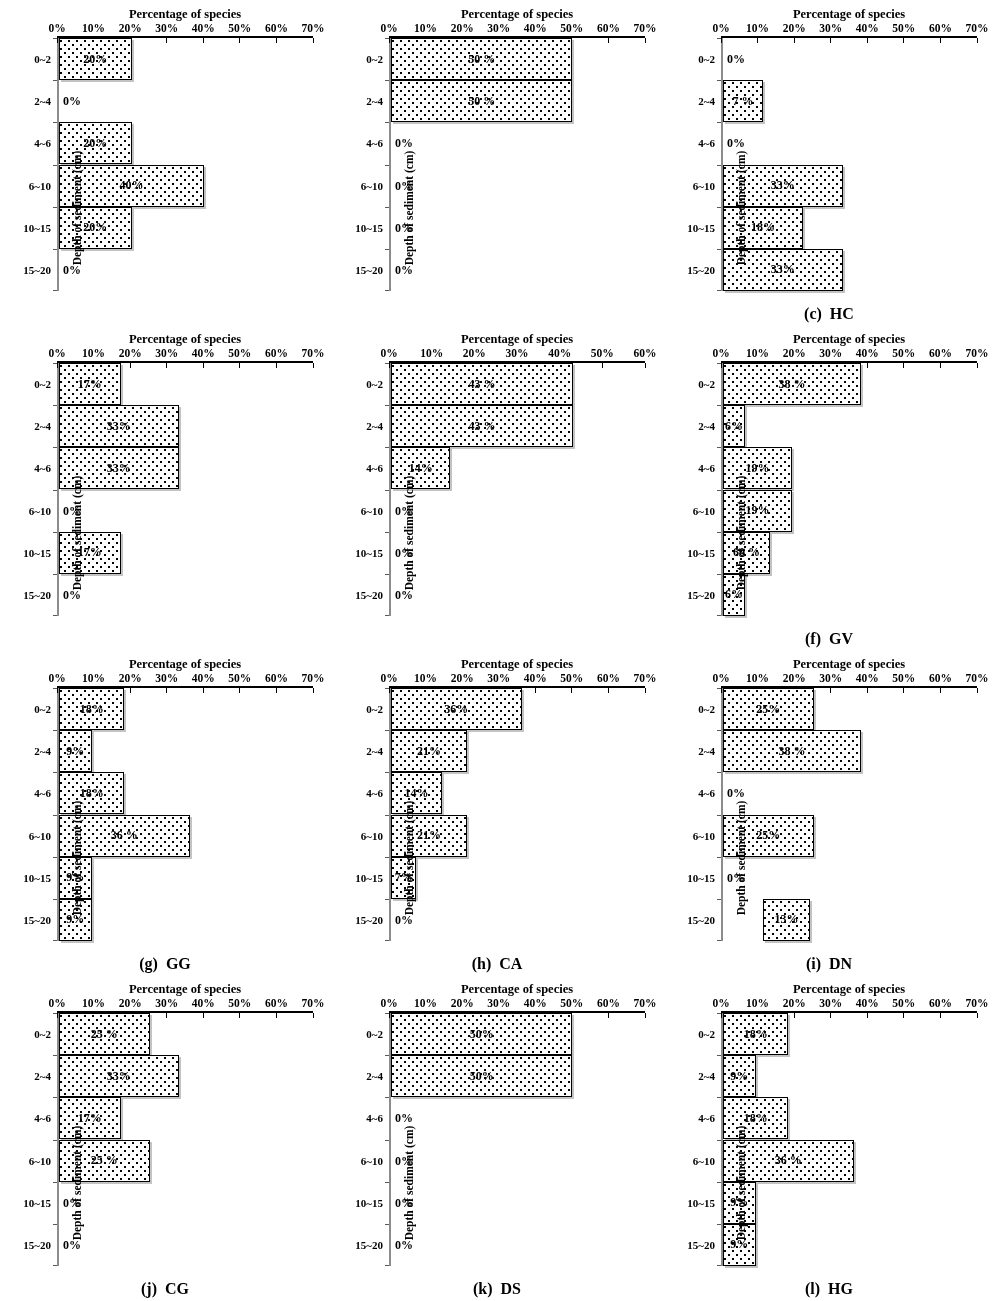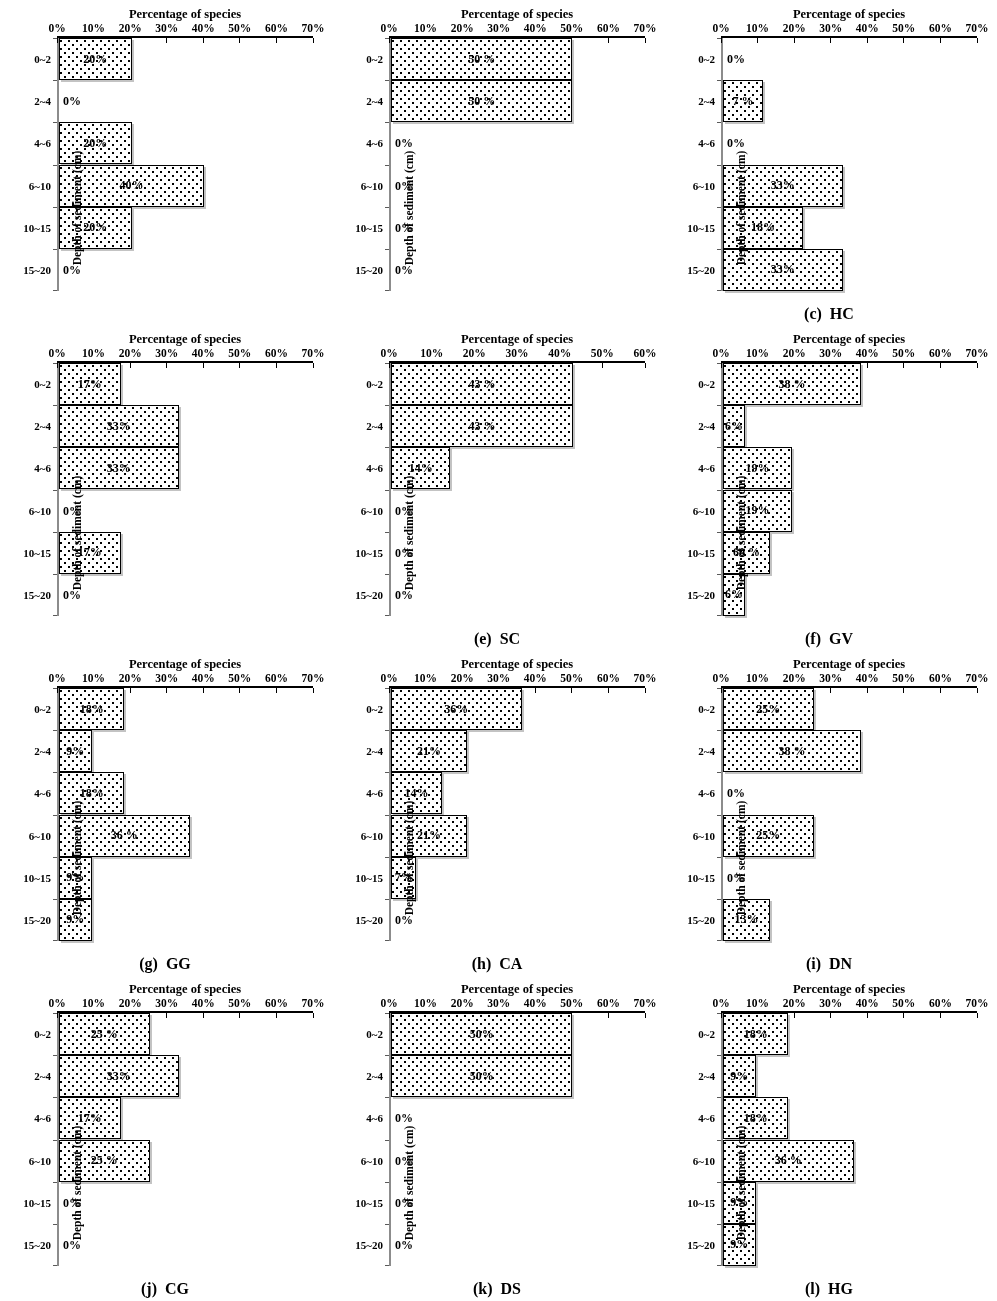--- a/index.html
+++ b/index.html
@@ -362,21 +362,20 @@
         <div class="row" style="top: 168.667px; height: 42.1667px;">
           <div class="catlabel">10~15</div>
           <span class="zero-label">0%</span>
         </div>
         <div class="row" style="top: 210.833px; height: 42.1667px;">
           <div class="catlabel">15~20</div>
           <span class="zero-label">0%</span>
         </div>
         <div class="ylabel">Depth of sediment (cm)</div>
       </div>
-      <div class="caption">(e)  SC</div>
     </div>
     <div class="panel">
       <div class="chart-title">Percentage of species</div>
       <div class="ticksrow">
         <span style="left: 0%;">0%</span>
         <span style="left: 14.2857%;">10%</span>
         <span style="left: 28.5714%;">20%</span>
         <span style="left: 42.8571%;">30%</span>
         <span style="left: 57.1429%;">40%</span>
         <span style="left: 71.4286%;">50%</span>
@@ -626,21 +625,21 @@
           <div class="bar" style="width: 35.7143%;">
             <span class="bar-label">25%</span>
           </div>
         </div>
         <div class="row" style="top: 168.667px; height: 42.1667px;">
           <div class="catlabel">10~15</div>
           <span class="zero-label">0%</span>
         </div>
         <div class="row" style="top: 210.833px; height: 42.1667px;">
           <div class="catlabel">15~20</div>
-          <div class="bar" style="width: 18.5714%;">
+          <div class="bar" style="width: 18.5714%; margin-left: 40px;">
             <span class="bar-label">13%</span>
           </div>
         </div>
         <div class="ylabel">Depth of sediment (cm)</div>
       </div>
       <div class="caption">(i)  DN</div>
     </div>
     <div class="panel">
       <div class="chart-title">Percentage of species</div>
       <div class="ticksrow">

